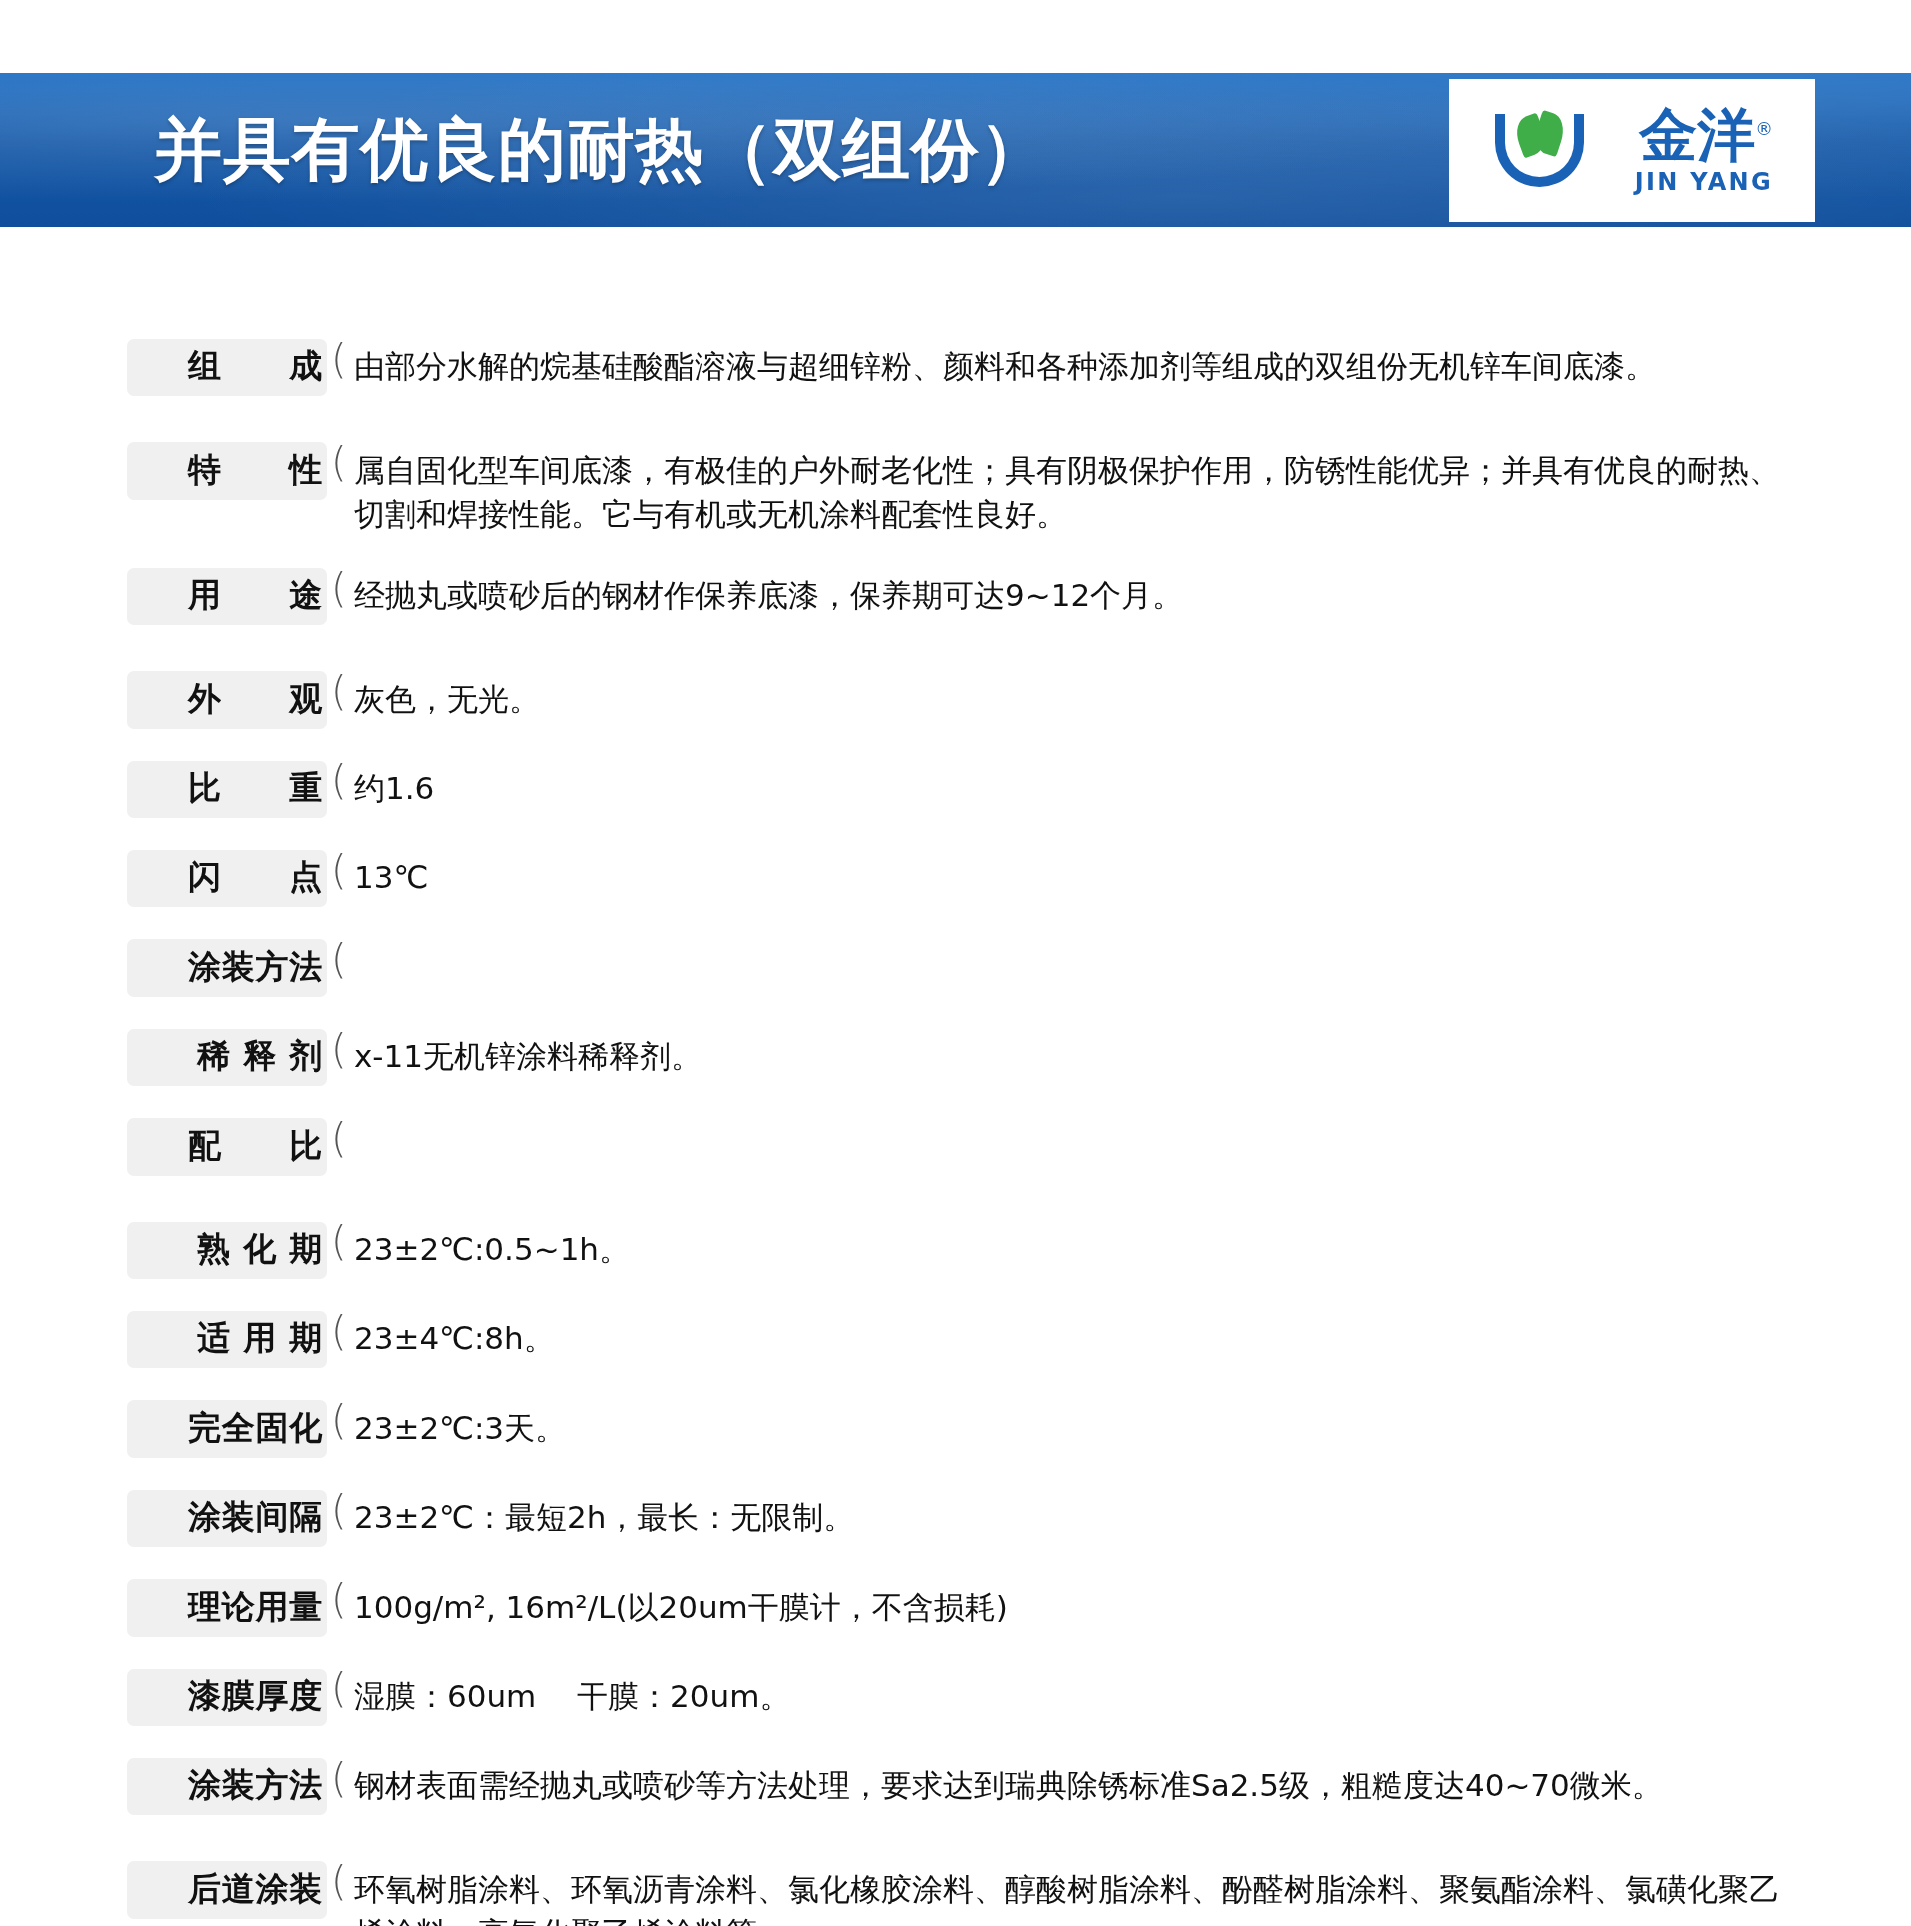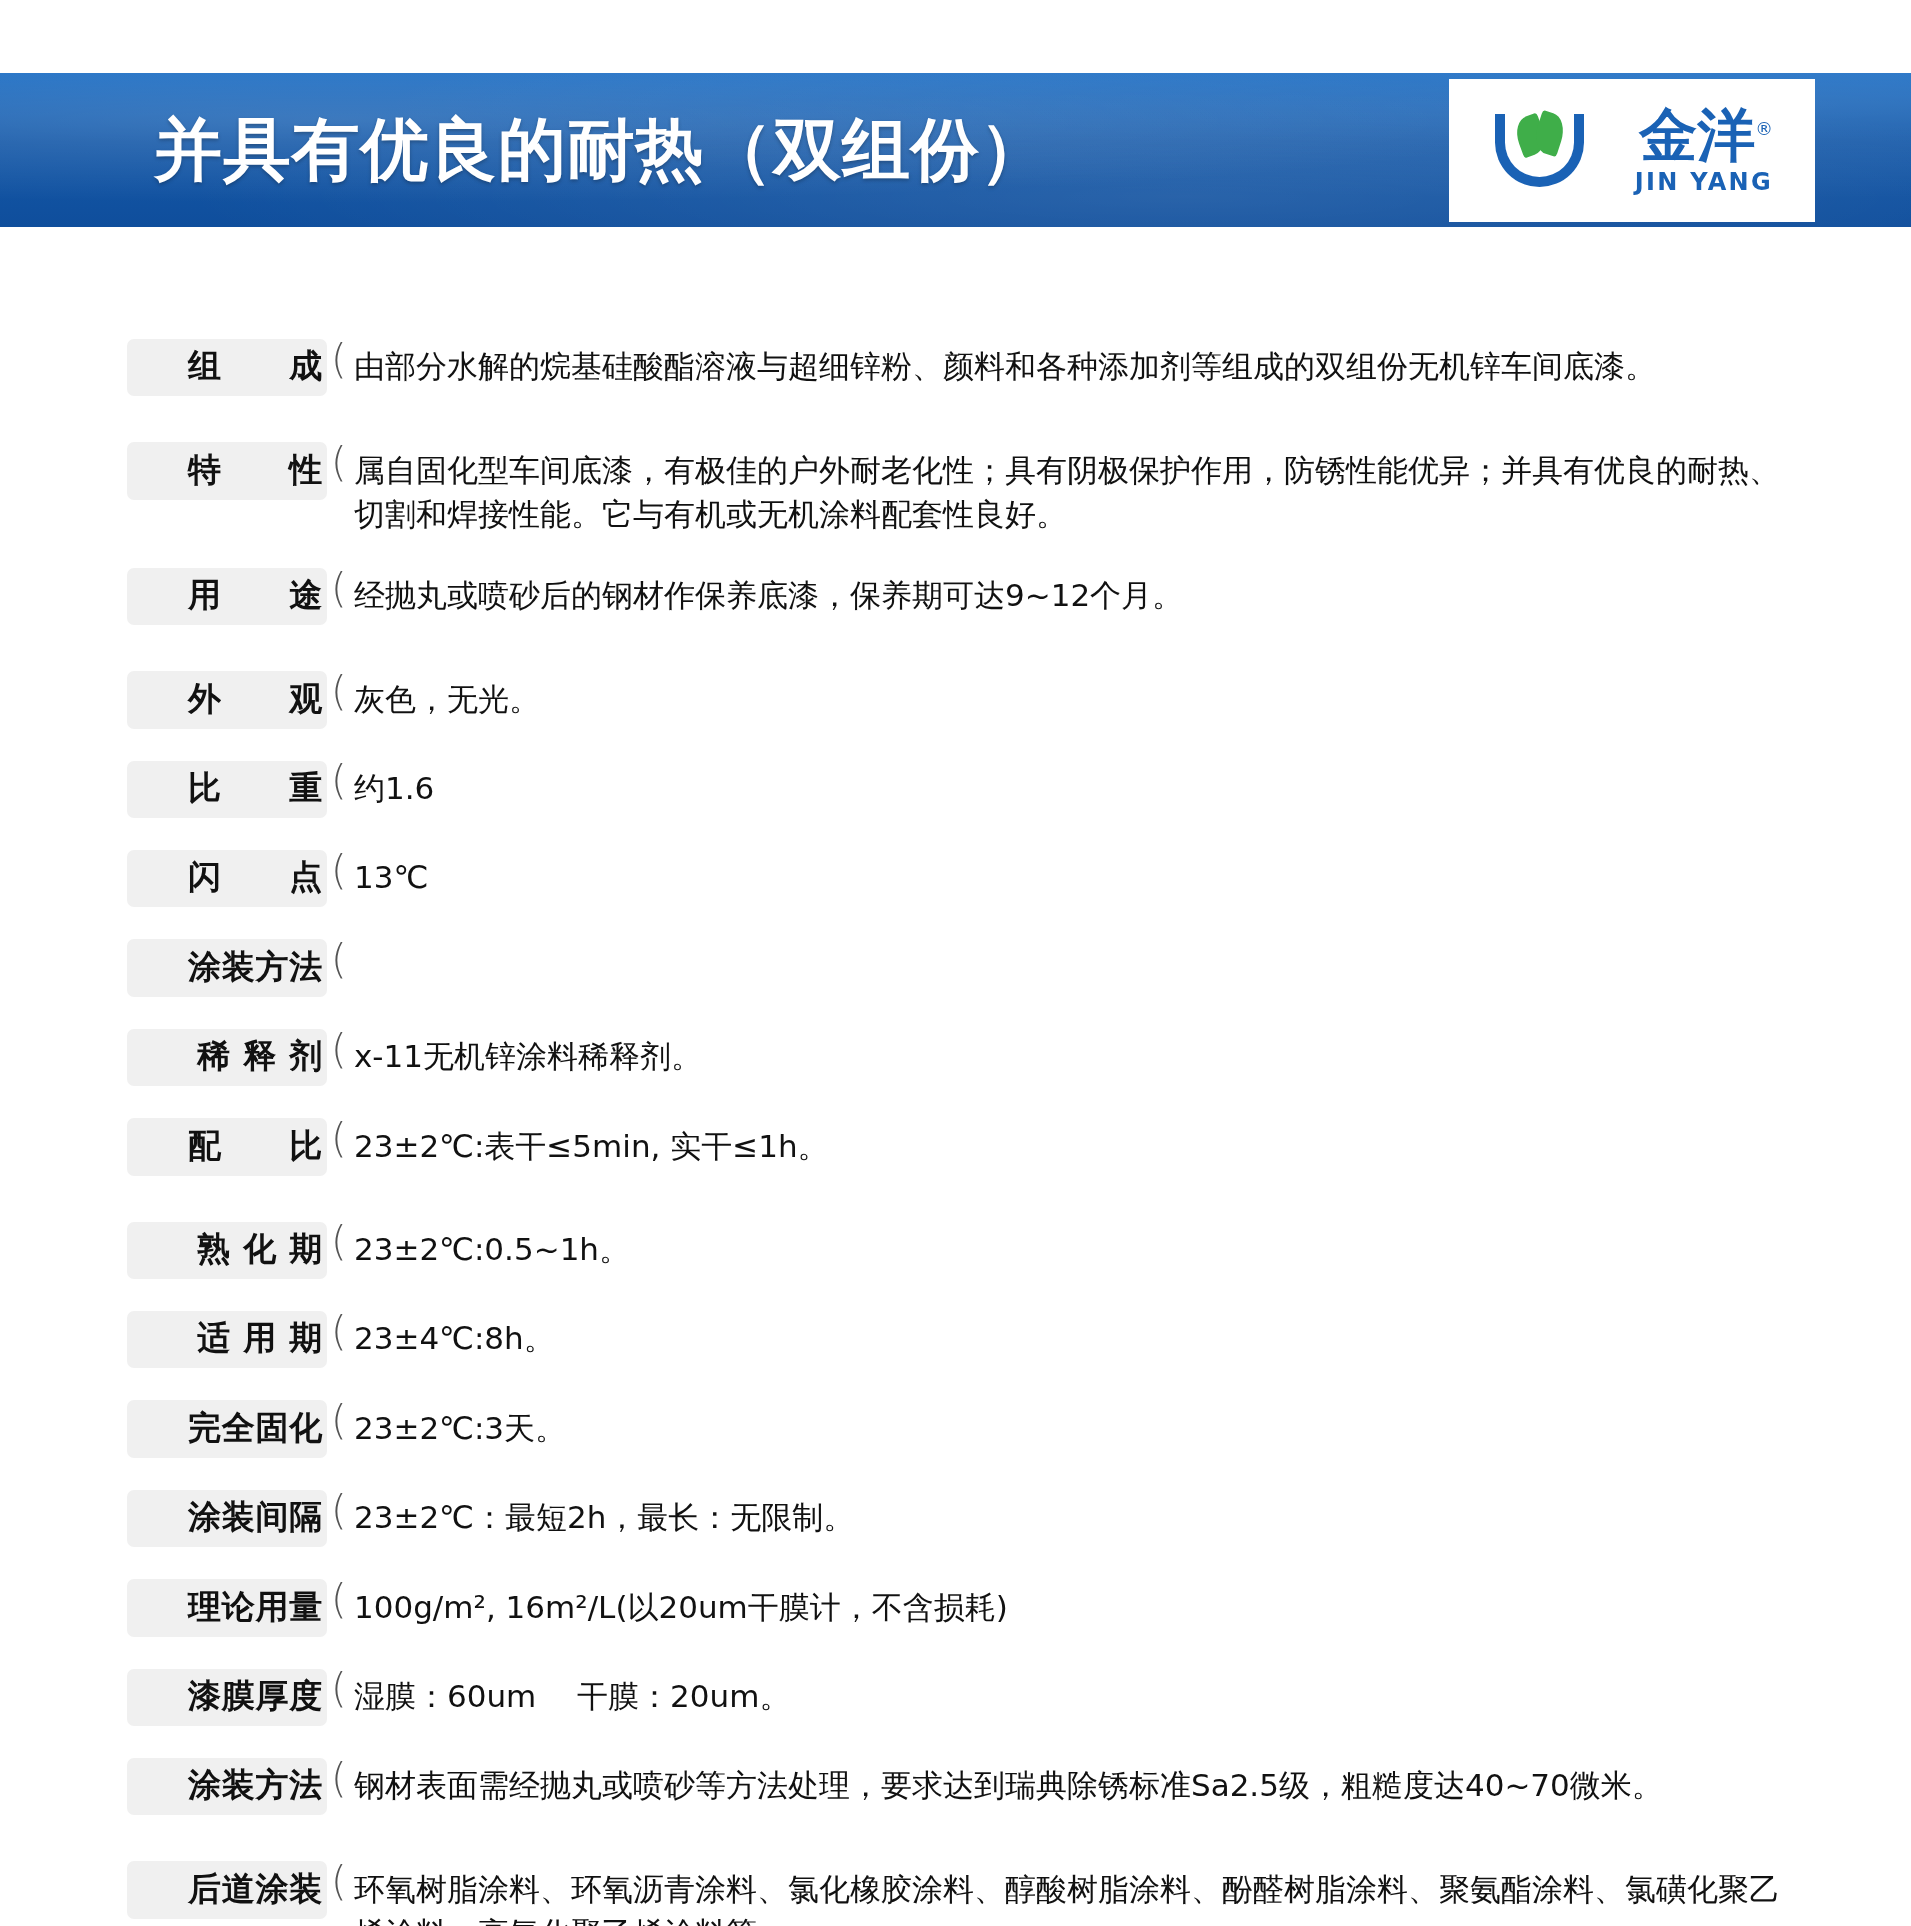--- a/index.html
+++ b/index.html
@@ -242,21 +242,20 @@
 
     <div class="row">
       <div class="label">稀 释 剂</div>
       <div class="paren">(</div>
       <div class="value">x-11无机锌涂料稀释剂。</div>
     </div>
 
     <div class="row loose">
       <div class="label">配　　比</div>
       <div class="paren">(</div>
-      <div class="value">23±2℃:表干≤5min, 实干≤1h。</div>
     </div>
 
     <div class="row">
       <div class="label">熟 化 期</div>
       <div class="paren">(</div>
       <div class="value">23±2℃:0.5~1h。</div>
     </div>
 
     <div class="row">
       <div class="label">适 用 期</div>

